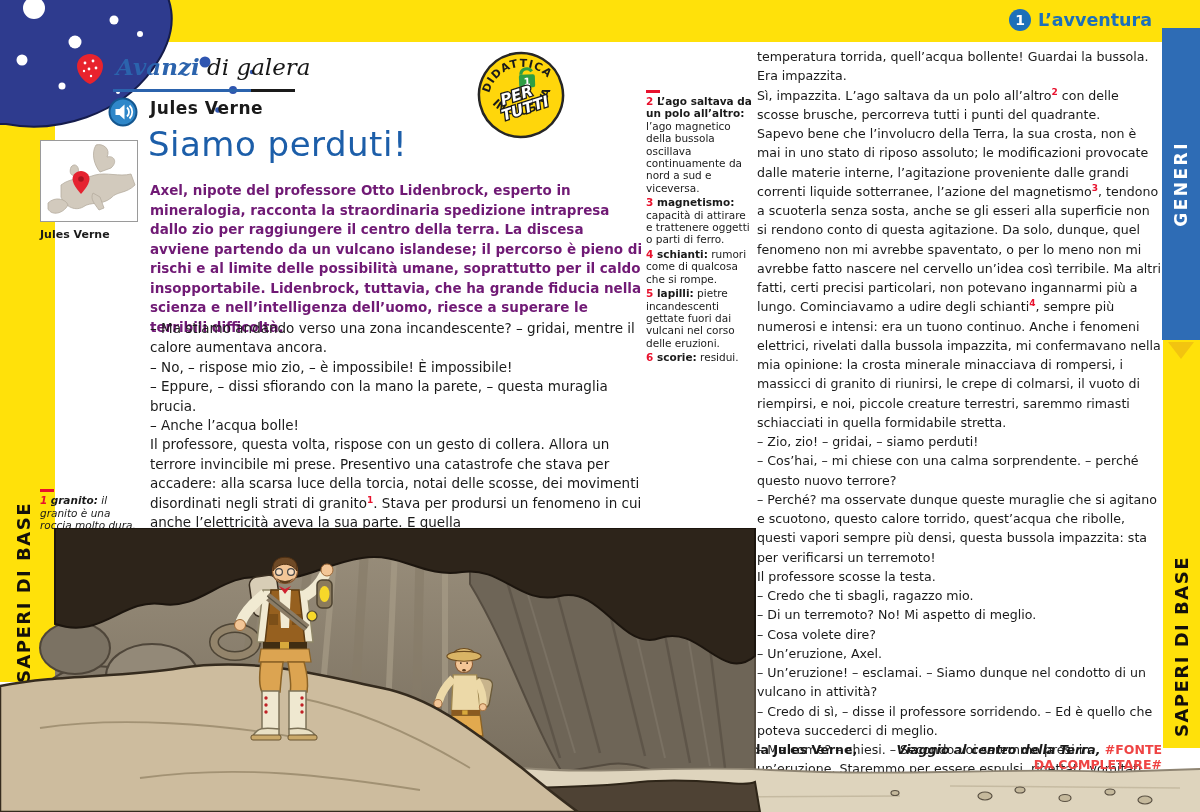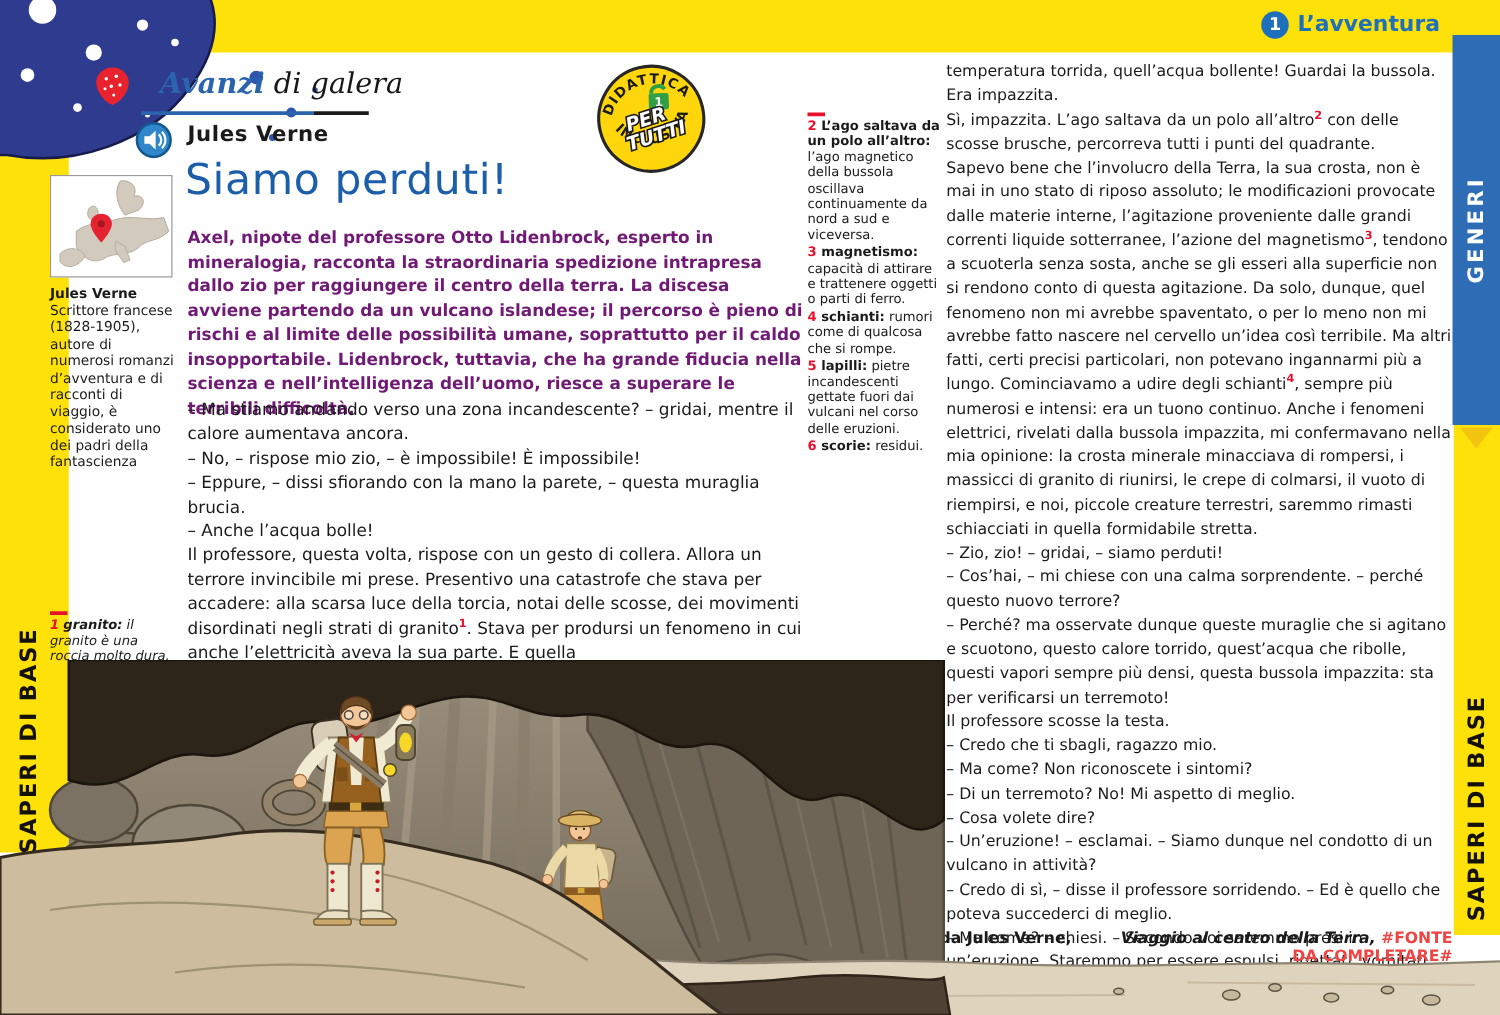--- a/index.html
+++ b/index.html
@@ -18,21 +18,21 @@
                   font-weight:bold;font-size:17px;letter-spacing:2.5px;}
   .genre-arrow{position:absolute;left:1168px;top:342px;width:0;height:0;
                border-left:13px solid transparent;border-right:13px solid transparent;
                border-top:17px solid #f2c410;}
   
   .chapter{position:absolute;right:48px;top:9px;display:flex;align-items:center;gap:7px;}
   .chapter-num{width:22px;height:22px;border-radius:50%;background:#1d70b9;color:#fff;
                font-weight:bold;font-size:14px;display:flex;align-items:center;justify-content:center;}
   .chapter-title{color:#1d70b9;font-weight:bold;font-size:17.5px;}
   
-  .logo{position:absolute;left:76px;top:53px;display:flex;align-items:flex-start;gap:24px;}
+  .logo{position:absolute;left:76px;top:53px;display:flex;align-items:flex-start;gap:12px;}
   .logo-text{font-family:"DejaVu Serif",serif;font-style:italic;font-size:23px;line-height:28px;}
   .logo-a{color:#2b63ad;font-weight:bold;}
   .logo-b{color:#171717;}
   .logo-rule{position:absolute;left:113px;top:89px;width:182px;height:3px;
              background:linear-gradient(to right,#2b63ad 0 76%,#1a1a1a 76% 100%);}
   
   .map-box{position:absolute;left:40px;top:140px;width:96px;height:80px;background:#fff;
            border:1px solid #9a9a9a;}
   .bio{position:absolute;left:40px;top:228px;width:102px;font-size:11px;line-height:13.5px;}
   .bio b{display:block;}
@@ -149,21 +149,20 @@
       <path d="M7,62 C14,55 25,58 27,64 C22,73 11,75 7,68 Z"></path>
       <path d="M52,52 L59,56 L63,67 L58,69 C53,62 49,58 52,52 Z"></path>
     </g>
     <g>
       <path d="M40,30 c-5,0 -8.5,3.8 -8.5,8 c0,6 8.5,15 8.5,15 c0,0 8.5,-9 8.5,-15 c0,-4.2 -3.5,-8 -8.5,-8 Z" fill="#e52330"></path>
       <circle cx="40" cy="38" r="2.8" fill="#a8151f"></circle>
     </g>
   </svg>
   <div class="bio">
     <b>Jules Verne</b>
-    <span>Scrittore francese (1828-1905), autore di numerosi romanzi d’avventura e di racconti di viaggio, è considerato uno dei padri della fantascienza</span>
   </div>
   <div class="side-note">
     <div class="red-tick"></div>
     <span class="g-num">1</span>
     <b>granito:</b><span> il granito è una roccia molto dura.</span>
   </div>
 
   <svg class="audio-btn" width="30" height="30" viewBox="0 0 30 30">
     <circle cx="15" cy="15" r="13.5" fill="#2f87c9" stroke="#14568f" stroke-width="2"></circle>
     <polygon points="7.5,12 11.5,12 16.5,7.5 16.5,22.5 11.5,18 7.5,18" fill="#ffffff"></polygon>
@@ -183,23 +182,23 @@
     </div>
   <div class="col2">
       <p>temperatura torrida, quell’acqua bollente! Guardai la bussola. Era impazzita.</p>
       <p>Sì, impazzita. L’ago saltava da un polo all’altro<sup class="fn">2</sup> con delle scosse brusche, percorreva tutti i punti del quadrante.</p>
       <p>Sapevo bene che l’involucro della Terra, la sua crosta, non è mai in uno stato di riposo assoluto; le modificazioni provocate dalle materie interne, l’agitazione proveniente dalle grandi correnti liquide sotterranee, l’azione del magnetismo<sup class="fn">3</sup>, tendono a scuoterla senza sosta, anche se gli esseri alla superficie non si rendono conto di questa agitazione. Da solo, dunque, quel fenomeno non mi avrebbe spaventato, o per lo meno non mi avrebbe fatto nascere nel cervello un’idea così terribile. Ma altri fatti, certi precisi particolari, non potevano ingannarmi più a lungo. Cominciavamo a udire degli schianti<sup class="fn">4</sup>, sempre più numerosi e intensi: era un tuono continuo. Anche i fenomeni elettrici, rivelati dalla bussola impazzita, mi confermavano nella mia opinione: la crosta minerale minacciava di rompersi, i massicci di granito di riunirsi, le crepe di colmarsi, il vuoto di riempirsi, e noi, piccole creature terrestri, saremmo rimasti schiacciati in quella formidabile stretta.</p>
       <p>– Zio, zio! – gridai, – siamo perduti!</p>
       <p>– Cos’hai, – mi chiese con una calma sorprendente. – perché questo nuovo terrore?</p>
       <p>– Perché? ma osservate dunque queste muraglie che si agitano e scuotono, questo calore torrido, quest’acqua che ribolle, questi vapori sempre più densi, questa bussola impazzita: sta per verificarsi un terremoto!</p>
       <p>Il professore scosse la testa.</p>
       <p>– Credo che ti sbagli, ragazzo mio.</p>
-      <p>– Ma come? Non riconoscete i sintomi?</p>
       <p>– Di un terremoto? No! Mi aspetto di meglio.</p>
       <p>– Cosa volete dire?</p>
+      <p>– Un’eruzione, Axel.</p>
       <p>– Un’eruzione! – esclamai. – Siamo dunque nel condotto di un vulcano in attività?</p>
       <p>– Credo di sì, – disse il professore sorridendo. – Ed è quello che poteva succederci di meglio.</p>
       <p>– Ma come? – chiesi. – Secondo voi saremmo presi in un’eruzione. Staremmo per essere espulsi, rigettati, vomitati, lanciati in aria come lapilli<sup class="fn">5</sup>, tra piogge di cenere e scorie<sup class="fn">6</sup>, in mezzo alle fiamme… E dite che non poteva accaderci niente di meglio?</p>
     </div>
 
   <div class="glossary">
     <div class="red-tick"></div>
     <div>
         <div class="entry"><span class="g-num">2 </span><b>L’ago saltava da un polo all’altro:</b><span> l’ago magnetico della bussola oscillava continuamente da nord a sud e viceversa.</span></div>
         <div class="entry"><span class="g-num">3 </span><b>magnetismo:</b><span> capacità di attirare e trattenere oggetti o parti di ferro.</span></div>

